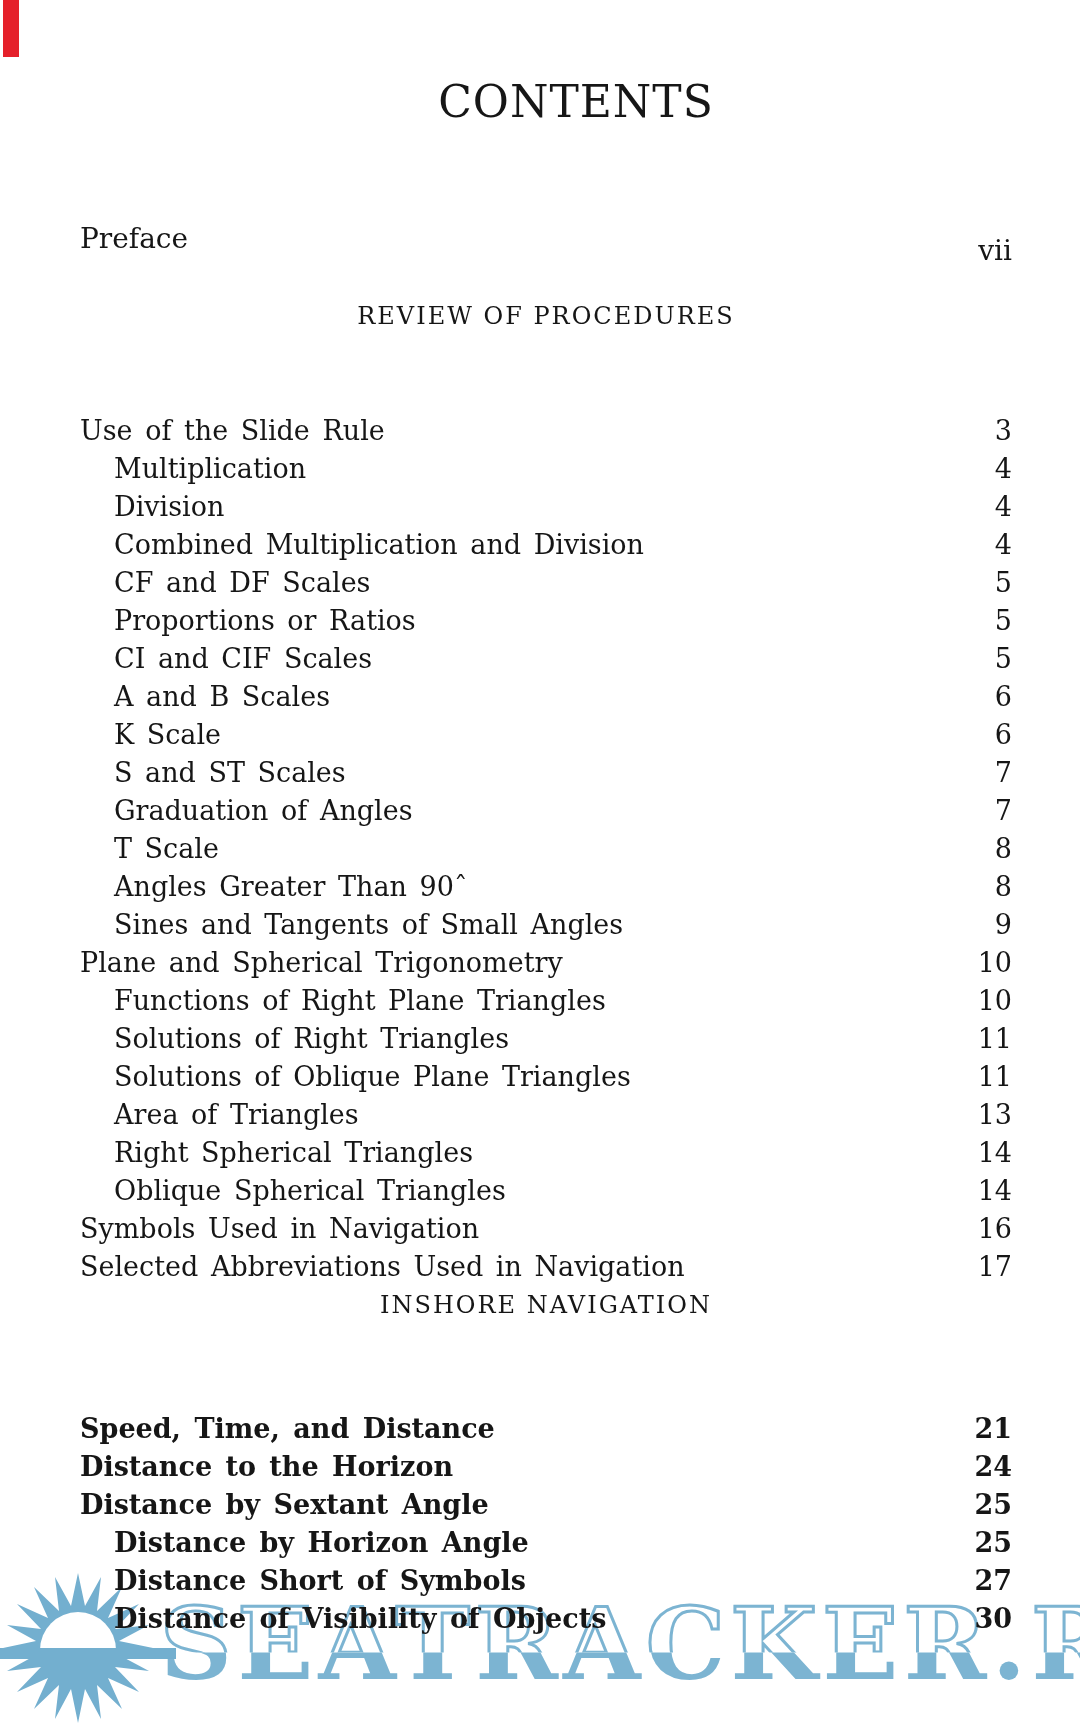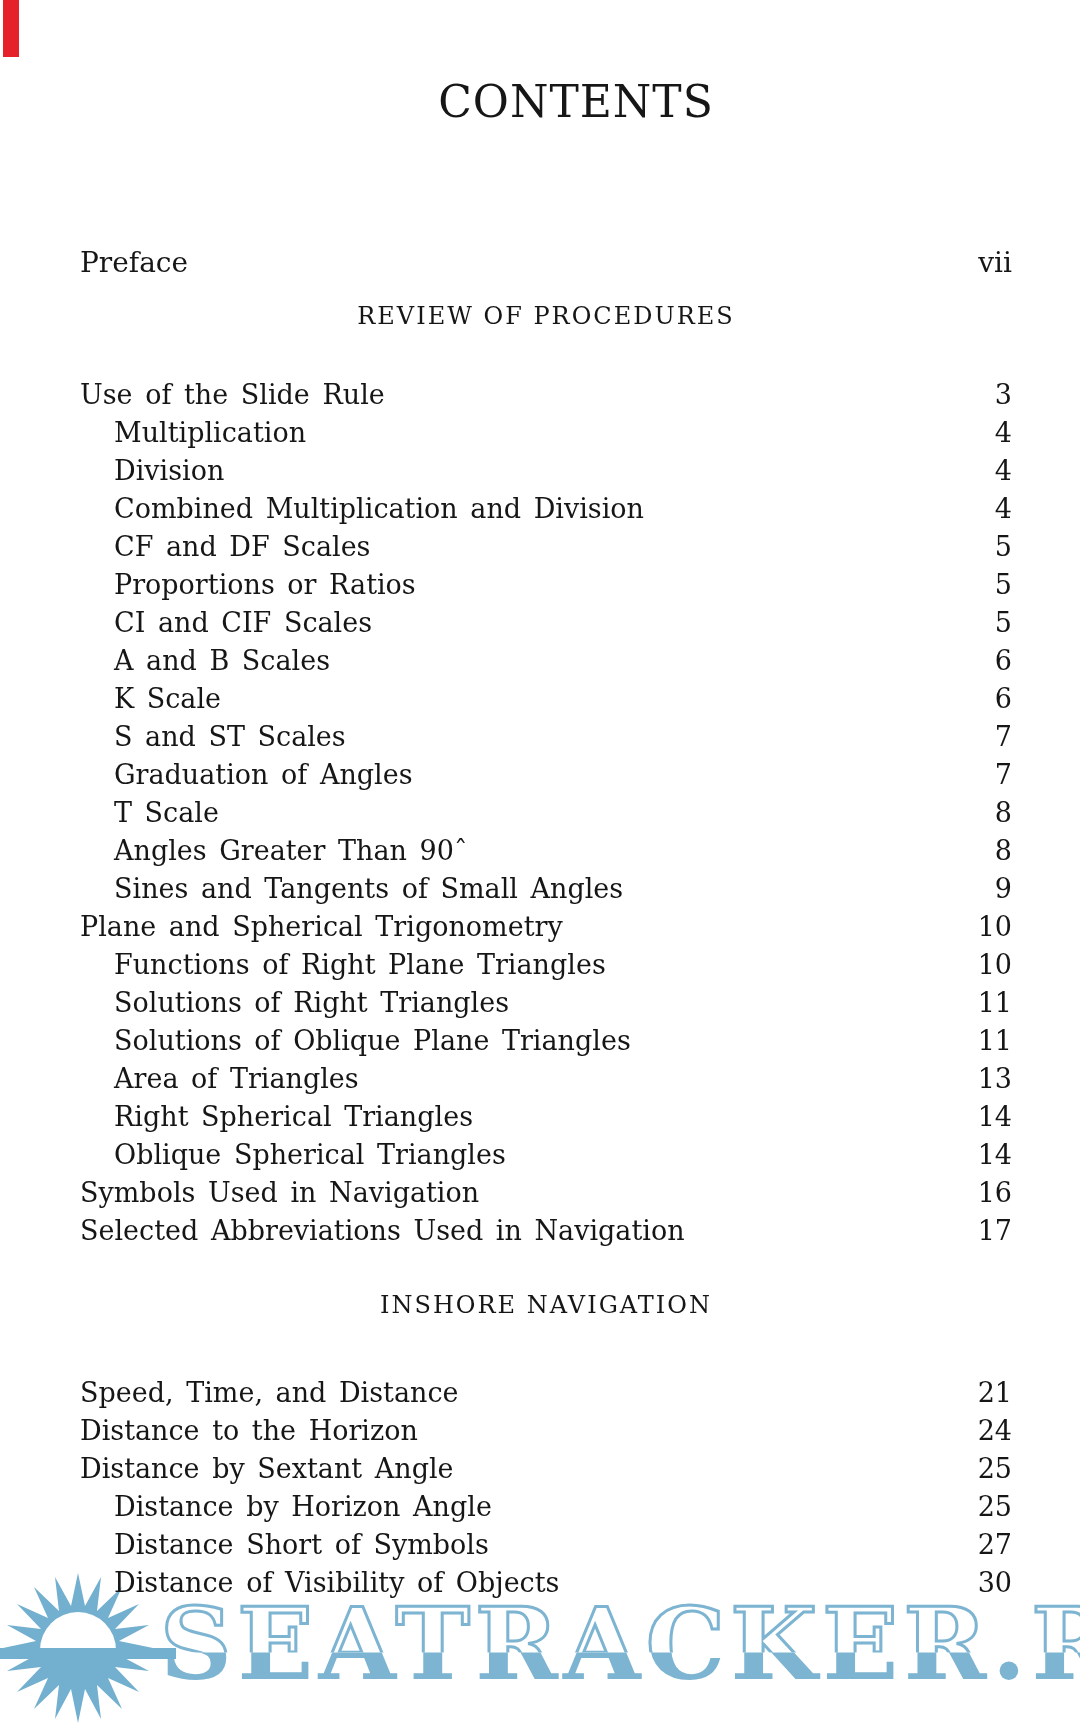--- a/index.html
+++ b/index.html
@@ -33,34 +33,33 @@
   .red-mark{position:absolute;left:3px;top:0;width:16px;height:57px;background:#e5212b;z-index:2;}
   
   .content{position:absolute;inset:0;z-index:1;}
   .page-title{
     position:absolute;top:76px;left:0;right:0;margin:0;
     text-align:center;transform:translateX(36px);
     font-size:44px;font-weight:normal;letter-spacing:1px;
   }
   .preface-row{
     position:absolute;top:222px;left:80px;right:68px;
-    display:flex;justify-content:space-between;align-items:flex-end;
+    display:flex;justify-content:space-between;align-items:flex-start;
     font-size:28px;
-    margin-top:12px;
   }
   .preface-page{margin-top:12px;}
   .section-heading{
     position:absolute;left:80px;right:68px;margin:0;
     text-align:center;font-size:24px;font-weight:normal;letter-spacing:2px;
   }
   .heading-review{top:302px;}
   .heading-inshore{top:1291px;}
-  .toc-list{position:absolute;left:80px;right:68px;}
+  .toc-list{position:absolute;left:80px;right:68px;margin-top:36px;}
   .list-0{top:376px;}
-  .list-1{top:1374px;}
+  .list-1{top:1374px;font-weight:bold;}
   .toc-row{
     display:flex;justify-content:space-between;align-items:baseline;
     height:38px;line-height:38px;font-size:27px;word-spacing:4px;
     white-space:nowrap;
   }
   .toc-row.indent .toc-label{padding-left:34px;}
   .toc-page{font-size:27px;word-spacing:0;}
 </style>
 </head>
 <body>

